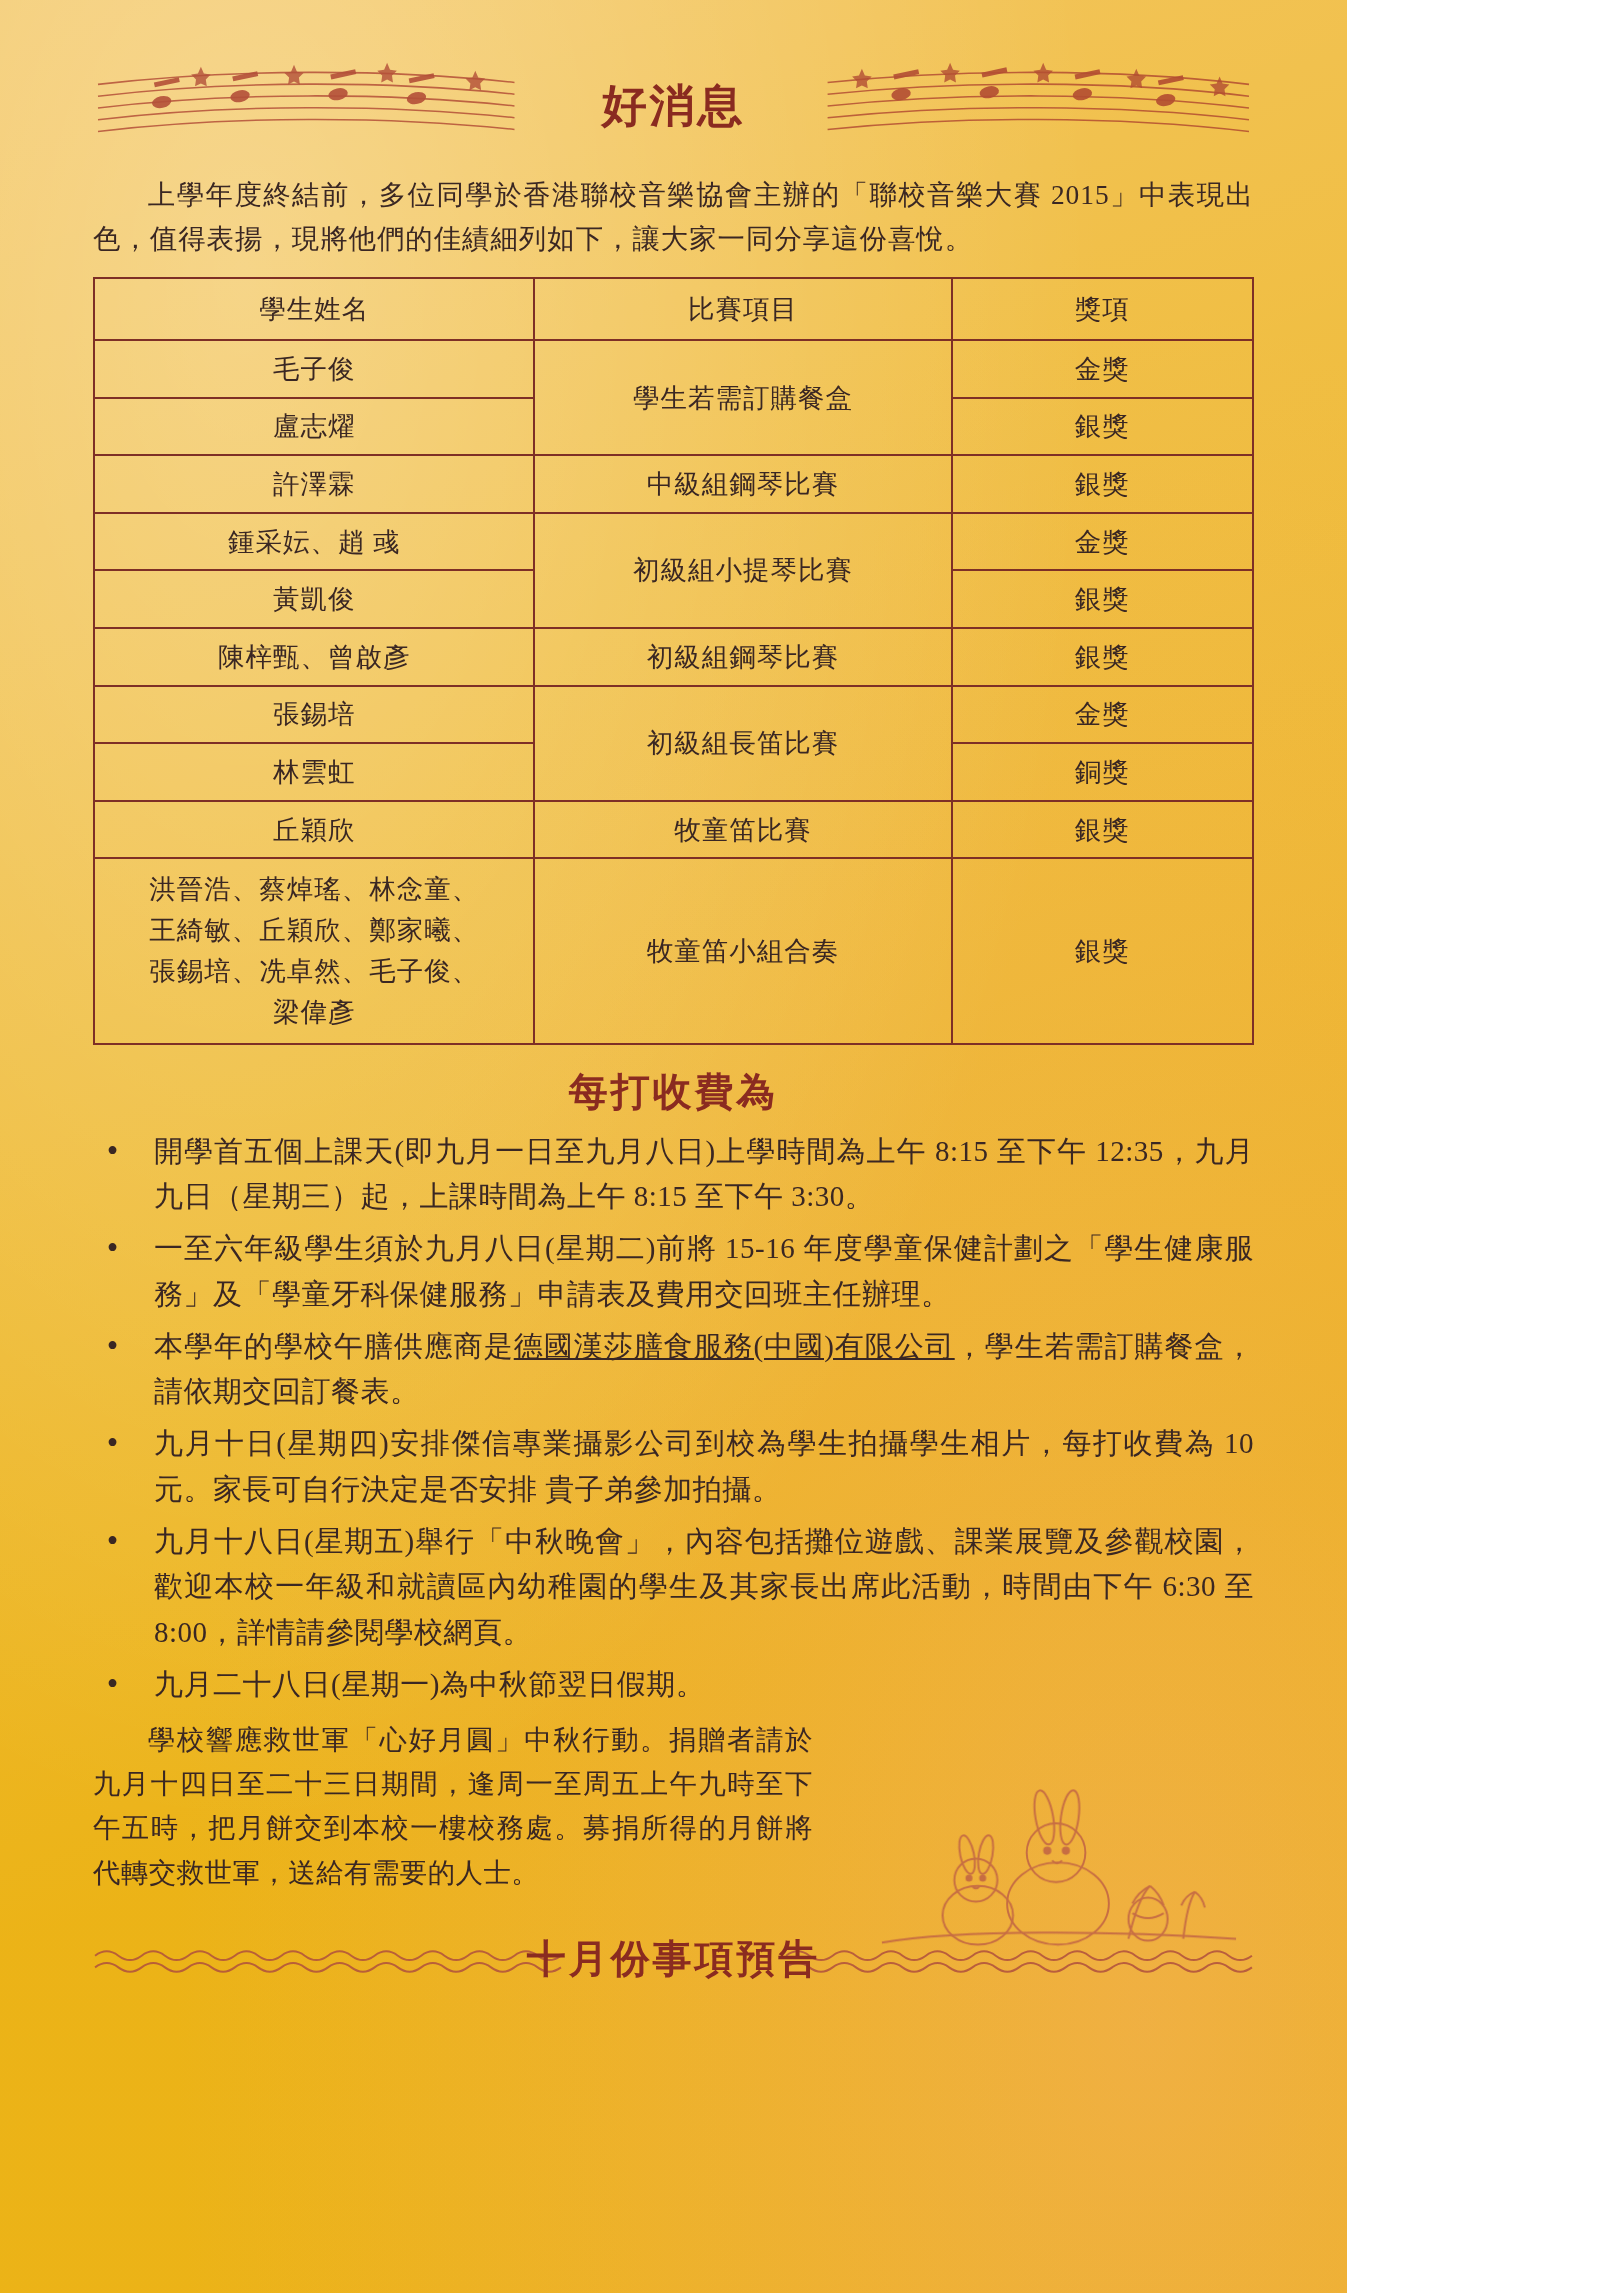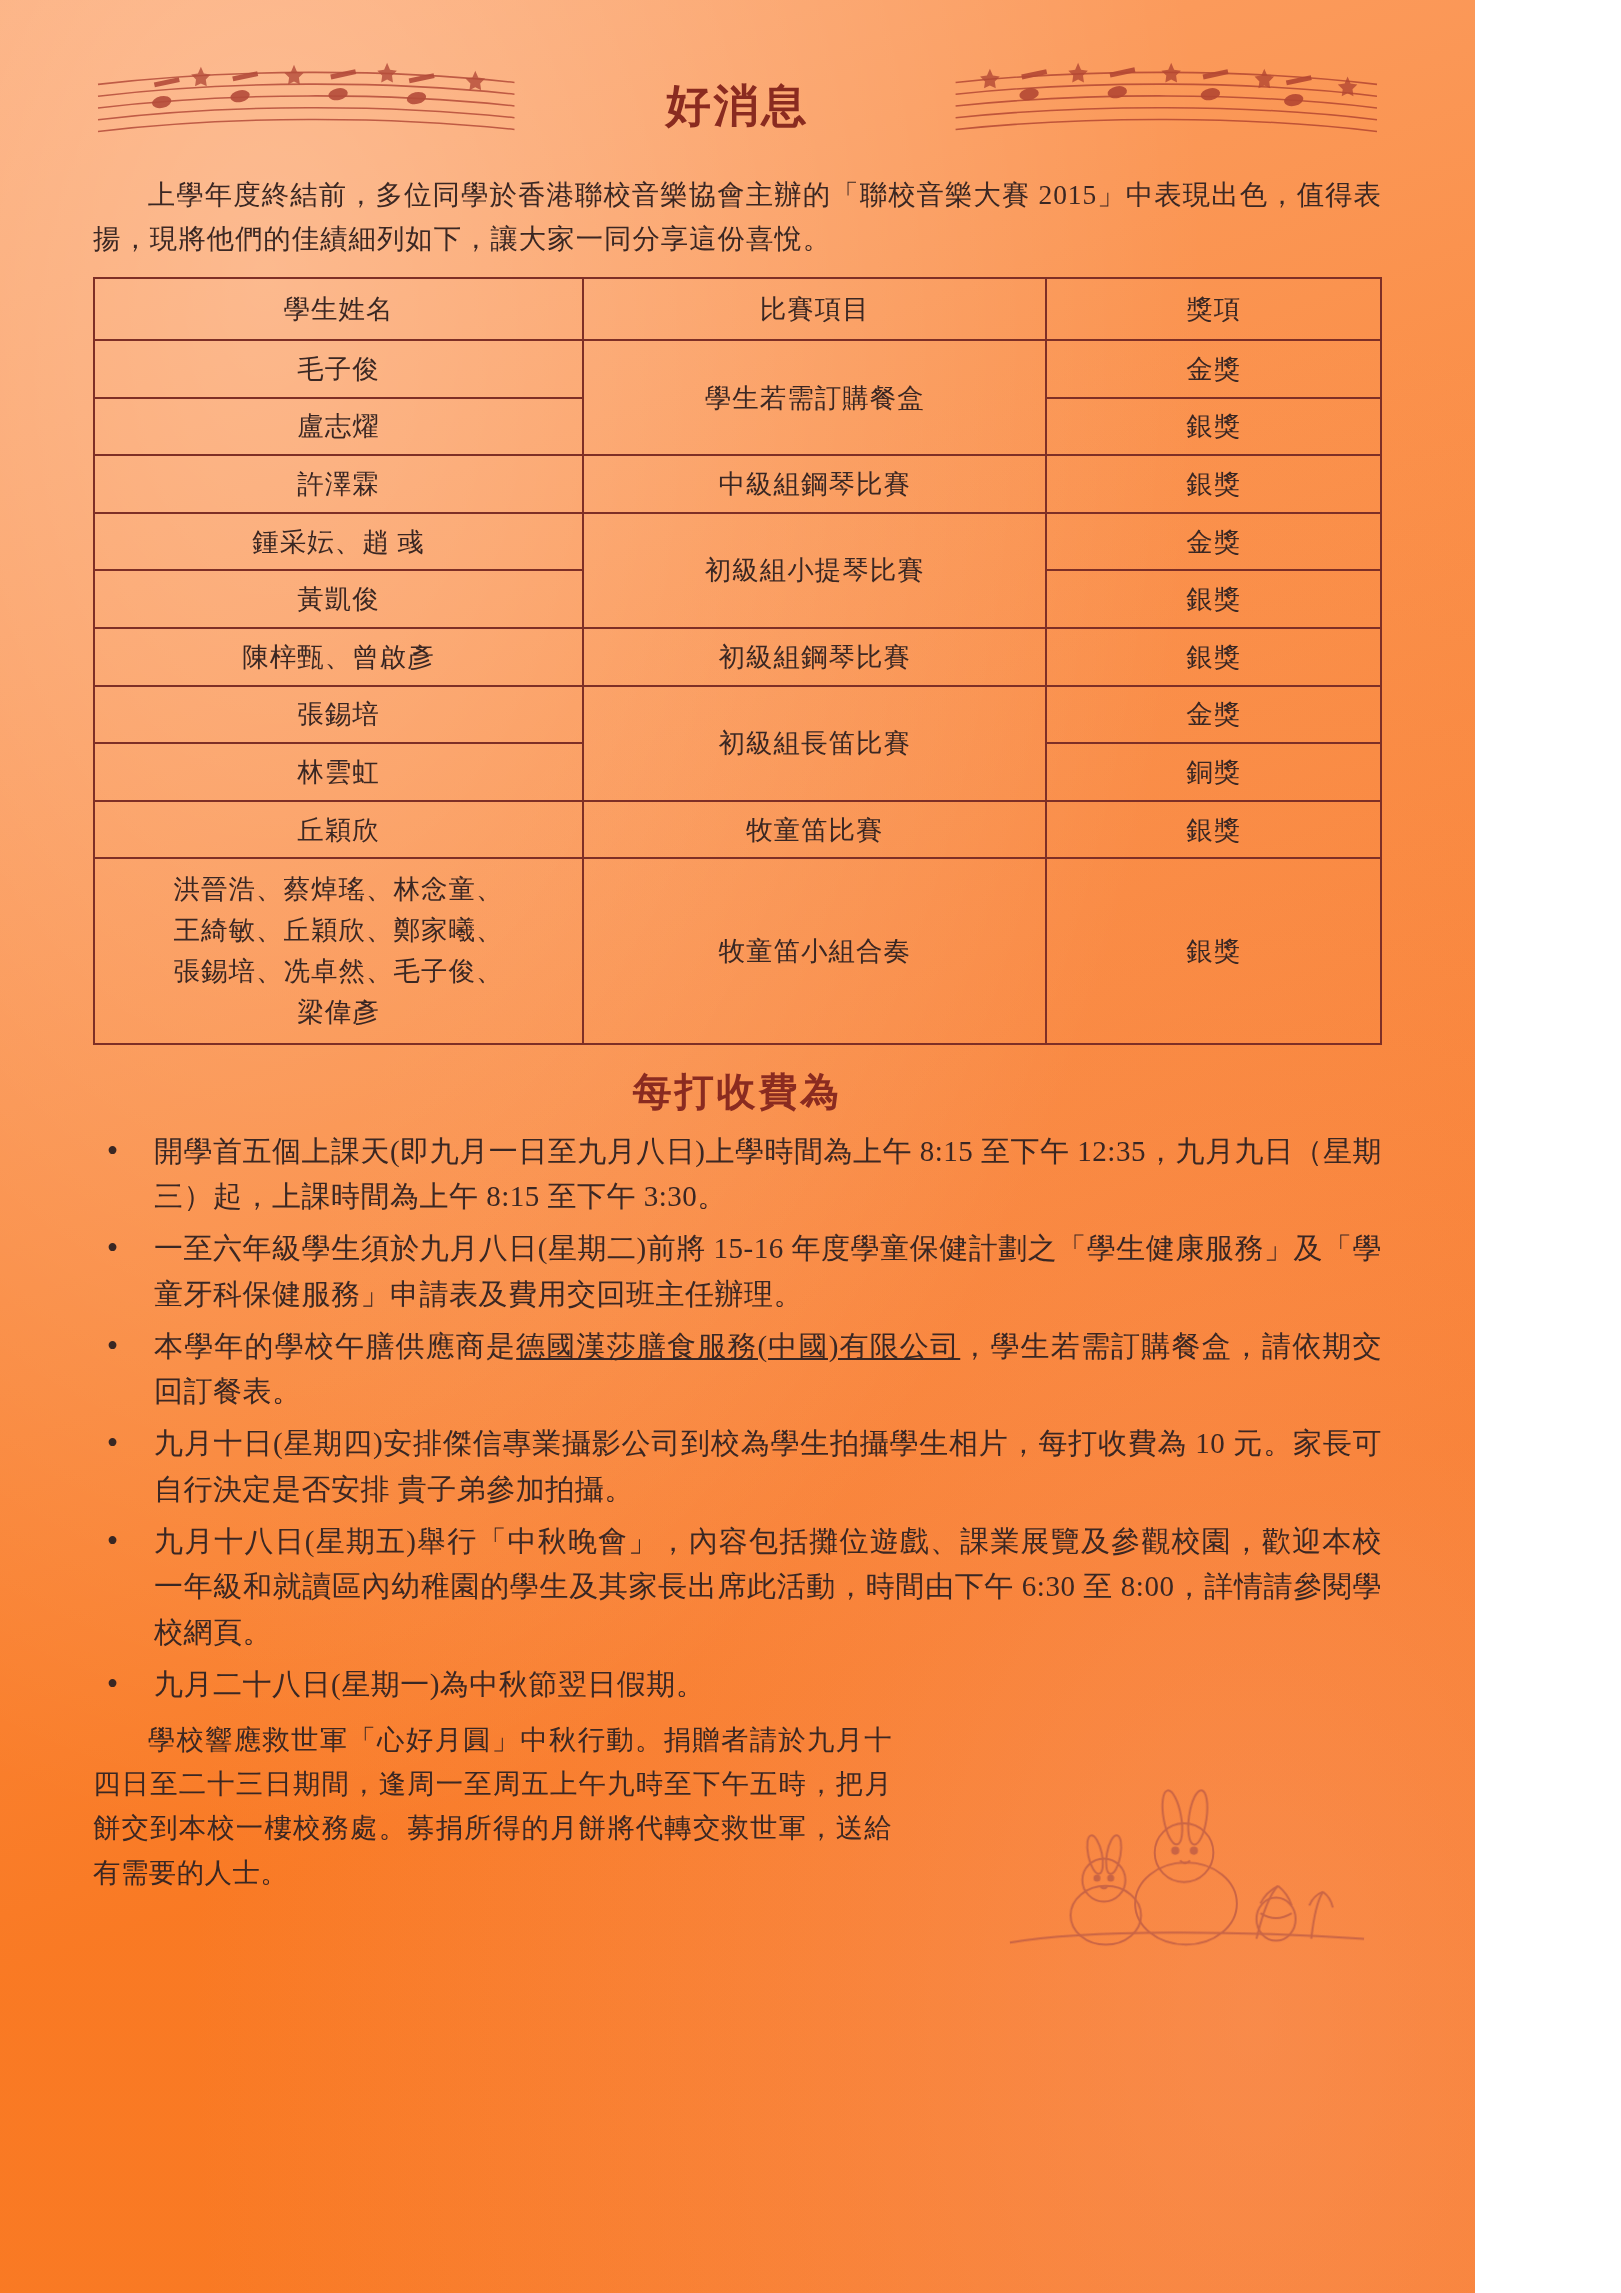--- a/index.html
+++ b/index.html
@@ -5,23 +5,23 @@
   html, body {
     margin: 0;
     padding: 0;
     background: #ffffff;
   }
   body {
     font-family: "Liberation Serif", "DejaVu Serif", serif;
   }
   .page {
     position: relative;
-    width: 1475px;
+    width: 1347px;
     height: 2294px;
-    background: #f97316;
+    background: #eab308;
     overflow: hidden;
     box-sizing: border-box;
   }
   
   .page::before {
     content: "";
     position: absolute;
     inset: 0;
     background:
       radial-gradient(ellipse at 18% 12%, rgba(255,255,255,0.30), rgba(255,255,255,0) 55%),
@@ -371,17 +371,32 @@
           <path d="M284 142 q-12 6 -18 18"></path>
           <ellipse cx="282" cy="176" rx="20" ry="22"></ellipse>
           <path d="M266 170 q16 10 32 0"></path>
           <path d="M318 196 q4 -36 12 -48"></path>
           <path d="M330 148 q8 6 10 16"></path>
           <path d="M330 148 q-10 4 -14 14"></path>
         </g>
       </svg>
     </div>
 
+    <div class="oct-row">
+      <svg class="wave wave-left" width="470" height="33" viewBox="0 0 480 34">
+        <g stroke="#b0503e" stroke-width="2" fill="none" opacity="0.85">
+          <path d="M0 10 q12 -9 24 0 t24 0 t24 0 t24 0 t24 0 t24 0 t24 0 t24 0 t24 0 t24 0 t24 0 t24 0 t24 0 t24 0 t24 0 t24 0 t24 0 t24 0 t24 0 t24 0"></path>
+          <path d="M0 22 q12 -9 24 0 t24 0 t24 0 t24 0 t24 0 t24 0 t24 0 t24 0 t24 0 t24 0 t24 0 t24 0 t24 0 t24 0 t24 0 t24 0 t24 0 t24 0 t24 0 t24 0"></path>
+        </g>
+      </svg>
+      <svg class="wave wave-right" width="470" height="33" viewBox="0 0 480 34">
+        <g stroke="#b0503e" stroke-width="2" fill="none" opacity="0.85">
+          <path d="M0 10 q12 -9 24 0 t24 0 t24 0 t24 0 t24 0 t24 0 t24 0 t24 0 t24 0 t24 0 t24 0 t24 0 t24 0 t24 0 t24 0 t24 0 t24 0 t24 0 t24 0 t24 0"></path>
+          <path d="M0 22 q12 -9 24 0 t24 0 t24 0 t24 0 t24 0 t24 0 t24 0 t24 0 t24 0 t24 0 t24 0 t24 0 t24 0 t24 0 t24 0 t24 0 t24 0 t24 0 t24 0 t24 0"></path>
+        </g>
+      </svg>
+      <div class="oct-title">十月份事項預告</div>
+    </div>
 
 
   </div>
 </div>
 
 
 </body></html>

